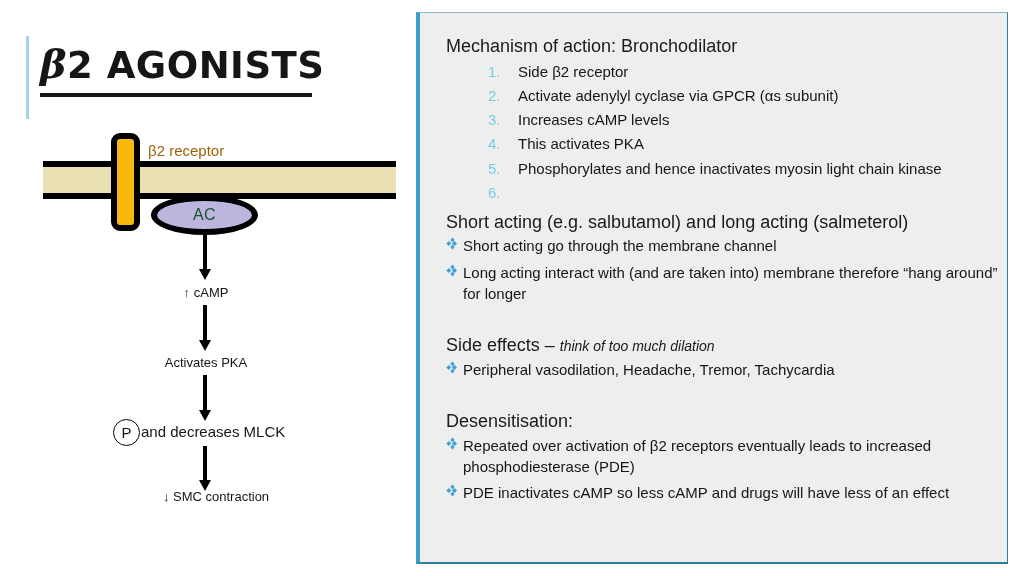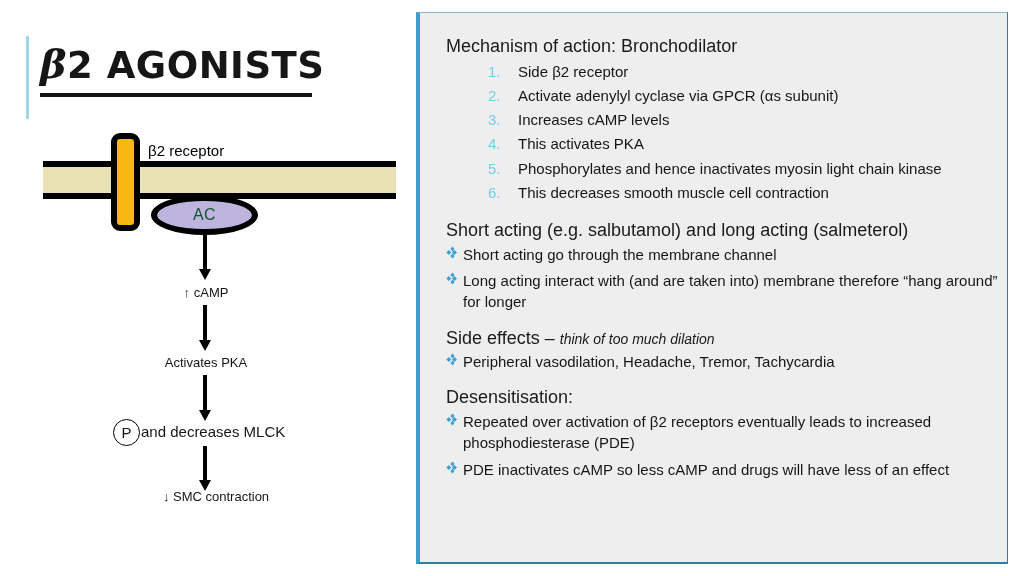--- a/index.html
+++ b/index.html
@@ -83,21 +83,21 @@
     border: 6px solid #000000;
     border-radius: 9px;
     box-sizing: border-box;
   }
 
   #receptor-label {
     position: absolute;
     left: 148px;
     top: 142px;
     font-size: 15px;
-    color: #000000;
+    color: #a16207;
     white-space: nowrap;
   }
 
   #ac-enzyme {
     position: absolute;
     left: 151px;
     top: 195px;
     width: 107px;
     height: 40px;
     background: #bdb5de;
@@ -184,21 +184,21 @@
     border-right: 1.5px solid #2e7f9e;
     border-bottom: 2.5px solid #2e7f9e;
     padding: 14px 4px 0 26px;
     overflow: hidden;
   }
 
   .section-heading {
     font-size: 18px;
     color: #1a1a1a;
     line-height: 1.25;
-    margin-top: 14px;
+    margin-top: 30px;
     margin-bottom: 1px;
   }
   .section-heading:first-child { margin-top: 8px; }
   .section-heading .sub-italic {
     font-style: italic;
     font-size: 14px;
   }
 
   ol.numbered-list {
     list-style: none;
@@ -308,21 +308,20 @@
     <li>
       <span class="num">4.</span>
       <span>This activates PKA</span>
     </li>
     <li>
       <span class="num">5.</span>
       <span>Phosphorylates and hence inactivates myosin light chain kinase</span>
     </li>
     <li>
       <span class="num">6.</span>
-      <span>This decreases smooth muscle cell contraction</span>
     </li>
   </ol>
 
   <div class="section-heading">Short acting (e.g. salbutamol) and long acting (salmeterol)</div>
   <ul class="diamond-list">
     <li>
       <span class="diamond-bullet">
         <svg width="13" height="13" viewBox="0 0 13 13">
             <g fill="#3f9fd4">
               <path d="M6.5 0.6 L8.6 3.1 L6.5 5.6 L4.4 3.1 Z"></path>

